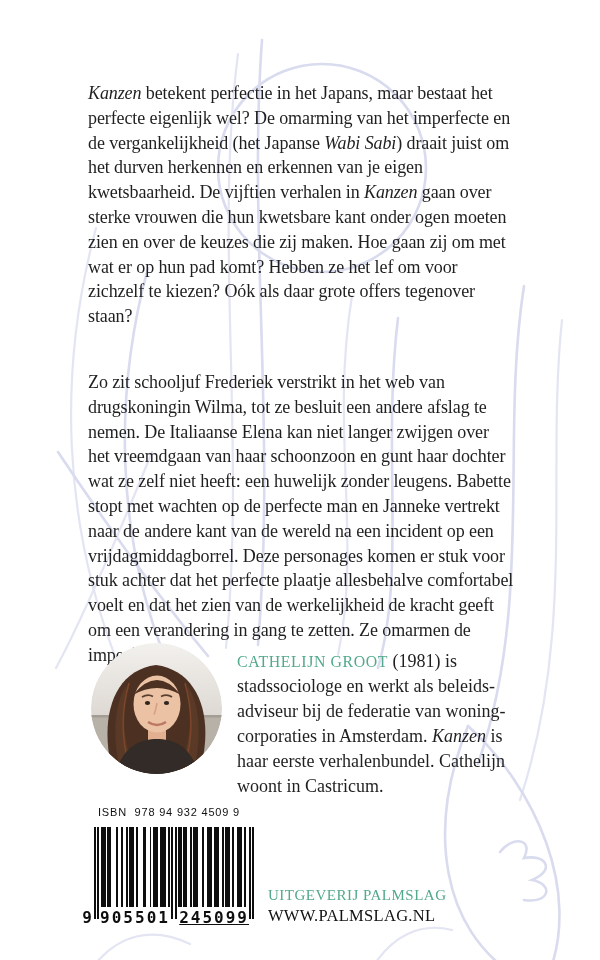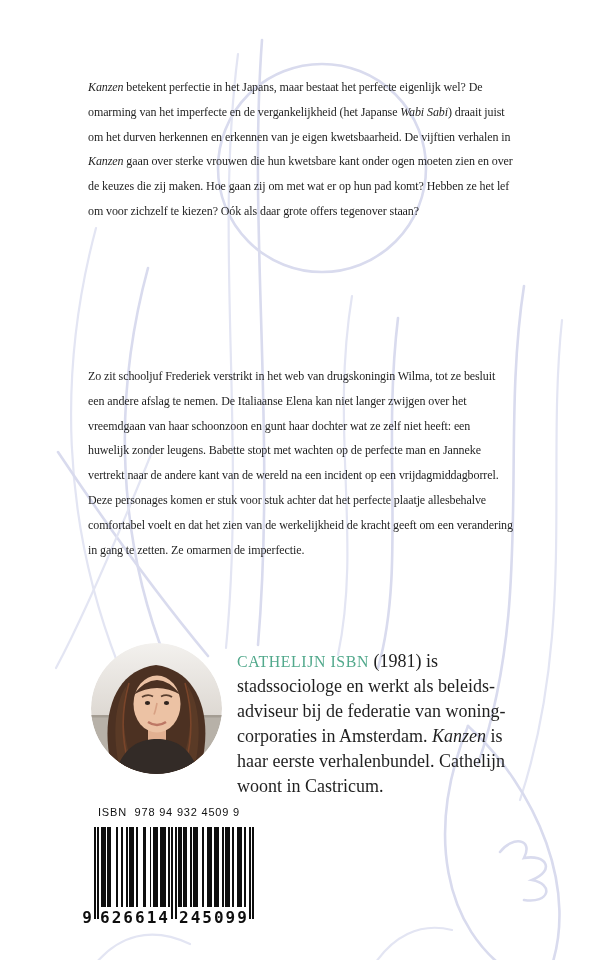--- a/index.html
+++ b/index.html
@@ -14,21 +14,21 @@
     position:relative;width:600px;height:960px;background:#ffffff;overflow:hidden;
     color:var(--text);
     font-family:"Liberation Serif","DejaVu Serif",serif;
   }
   .lineart{position:absolute;left:0;top:0;width:600px;height:960px;}
   .lineart path,.lineart circle{fill:none;stroke:var(--lineart);stroke-width:2.6;stroke-linecap:round;}
   .lineart .lite{stroke:var(--lineart2);stroke-width:2.2;}
 
   .synopsis{
     position:absolute;left:88px;width:426px;
-    font-size:12px;line-height:24.8px;letter-spacing:-0.1px;
+    font-size:18px;line-height:24.8px;letter-spacing:-0.1px;
     text-align:left;hyphens:manual;
   }
   #para1{top:63px;}
   #para2{top:352px;}
   .seg-italic{font-style:italic;}
   .seg-name{color:var(--accent);font-size:0.88em;letter-spacing:0.6px;}
 
   .photo-wrap{
     position:absolute;left:91px;top:643px;width:131px;height:131px;
     border-radius:50%;overflow:hidden;
@@ -45,21 +45,21 @@
   }
   .barcode{position:absolute;left:76px;top:827px;width:184px;height:104px;}
   .barcode svg{position:absolute;left:18px;top:0;width:160px;height:92px;fill:var(--bars);}
   .bc-digit{
     position:absolute;top:81px;
     font-family:"DejaVu Sans Mono","Liberation Mono",monospace;
     font-weight:bold;font-size:16px;color:var(--bars);
   }
   #bc-first{left:2px;width:14px;text-align:right;letter-spacing:0;}
   #bc-g1{left:24px;width:70px;text-align:center;letter-spacing:2px;}
-  #bc-g2{left:103px;width:70px;text-align:left;letter-spacing:2px;}
+  #bc-g2{left:103px;width:70px;text-align:right;letter-spacing:2px;text-decoration:underline;}
 
   .publisher{position:absolute;left:268px;top:885px;line-height:20.5px;}
   .pub-name{color:var(--accent);font-size:15px;letter-spacing:0.5px;}
   .pub-site{color:#111;font-size:16.5px;letter-spacing:0.3px;}
 </style>
 </head>
 <body>
 
 <div class="page">
 
@@ -113,21 +113,21 @@
         <path d="M 51 54 Q 57 50.5 62 53.5" stroke="#5a4030" stroke-width="1.8" fill="none"></path>
         <path d="M 70 53.5 Q 76 50.5 81 54" stroke="#5a4030" stroke-width="1.8" fill="none"></path>
         <ellipse cx="56.5" cy="60" rx="2.6" ry="1.9" fill="#2f241e"></ellipse>
         <ellipse cx="75.5" cy="60" rx="2.6" ry="1.9" fill="#2f241e"></ellipse>
         <path d="M 66 60 Q 64.5 68 63 71.5" stroke="#d8a184" stroke-width="1.6" fill="none"></path>
         <path d="M 57 79 Q 66 85 75 79" stroke="#bd7865" stroke-width="2.4" fill="none"></path>
         <path d="M 24 131 C 32 104 48 96 66 96 C 84 96 100 104 108 131 Z" fill="#332b27"></path>
       </g>
     </svg>
   </div>
-  <p class="bio"><span class="seg-name">CATHELIJN ISBN</span><span> (1981) is stadssociologe en werkt als beleids­adviseur bij de federatie van woning­corporaties in Amsterdam. </span><span class="seg-italic">Kanzen</span><span> is haar eerste verhalenbundel. Cathelijn woont in Castricum.</span></p>
+  <p class="bio"><span class="seg-name">CATHELIJN GROOT</span><span> (1981) is stadssociologe en werkt als beleids­adviseur bij de federatie van woning­corporaties in Amsterdam. </span><span class="seg-italic">Kanzen</span><span> is haar eerste verhalenbundel. Cathelijn woont in Castricum.</span></p>
 
   <div class="isbn-label">ISBN  978 94 932 4509 9</div>
   <div class="barcode">
     <svg viewBox="0 0 95 92" preserveAspectRatio="none" shape-rendering="crispEdges" aria-hidden="true">
         <rect x="0" y="0" width="1.04" height="92"></rect>
         <rect x="2" y="0" width="1.04" height="92"></rect>
         <rect x="4" y="0" width="1.04" height="80"></rect>
         <rect x="5" y="0" width="1.04" height="80"></rect>
         <rect x="6" y="0" width="1.04" height="80"></rect>
         <rect x="8" y="0" width="1.04" height="80"></rect>
@@ -173,18 +173,22 @@
         <rect x="80" y="0" width="1.04" height="80"></rect>
         <rect x="82" y="0" width="1.04" height="80"></rect>
         <rect x="85" y="0" width="1.04" height="80"></rect>
         <rect x="86" y="0" width="1.04" height="80"></rect>
         <rect x="87" y="0" width="1.04" height="80"></rect>
         <rect x="89" y="0" width="1.04" height="80"></rect>
         <rect x="92" y="0" width="1.04" height="92"></rect>
         <rect x="94" y="0" width="1.04" height="92"></rect>
       </svg>
     <span class="bc-digit" id="bc-first">9</span>
-    <span class="bc-digit" id="bc-g1">626614</span>
+    <span class="bc-digit" id="bc-g1">905501</span>
     <span class="bc-digit" id="bc-g2">245099</span>
   </div>
 
+  <div class="publisher">
+    <div class="pub-name">UITGEVERIJ PALMSLAG</div>
+    <div class="pub-site">WWW.PALMSLAG.NL</div>
+  </div>
 
 </div>
 
 </body></html>

